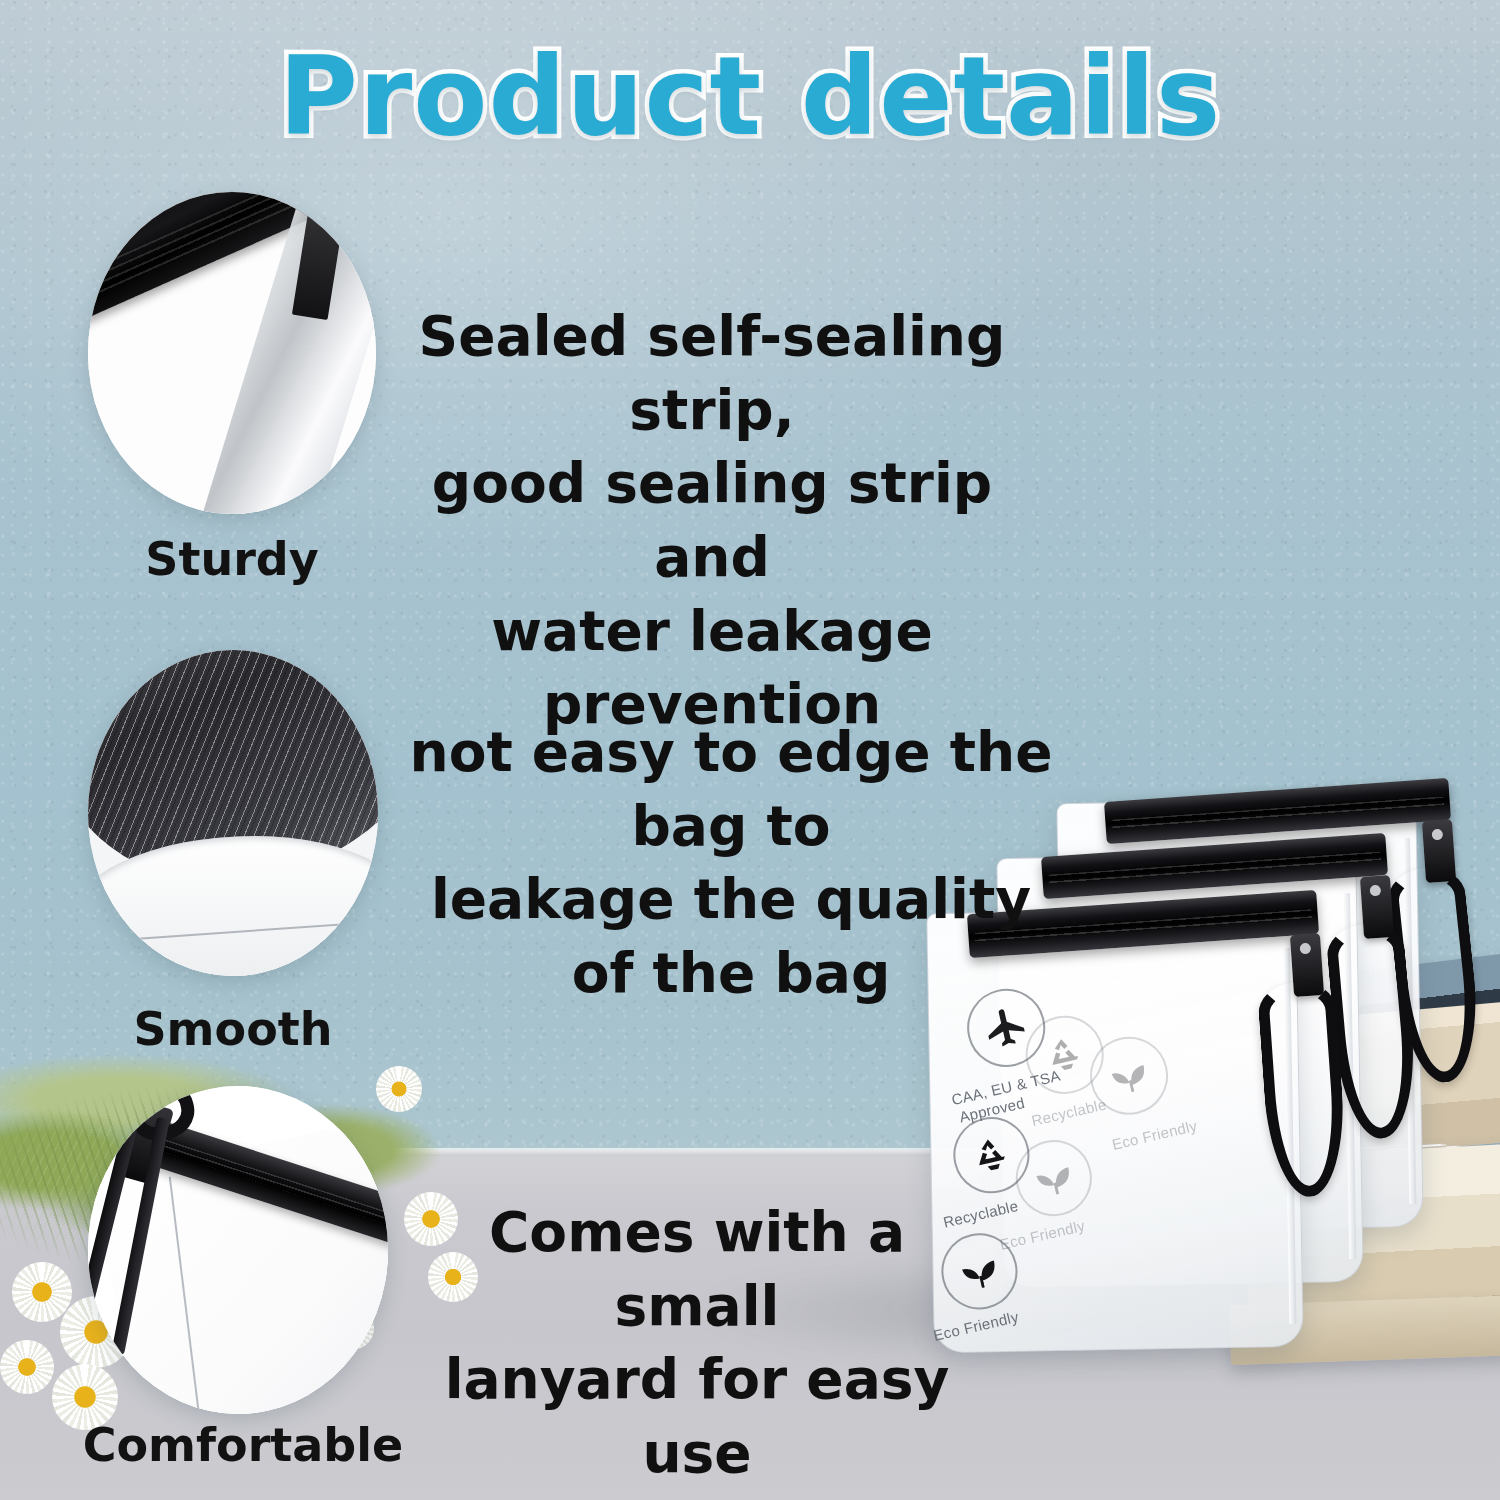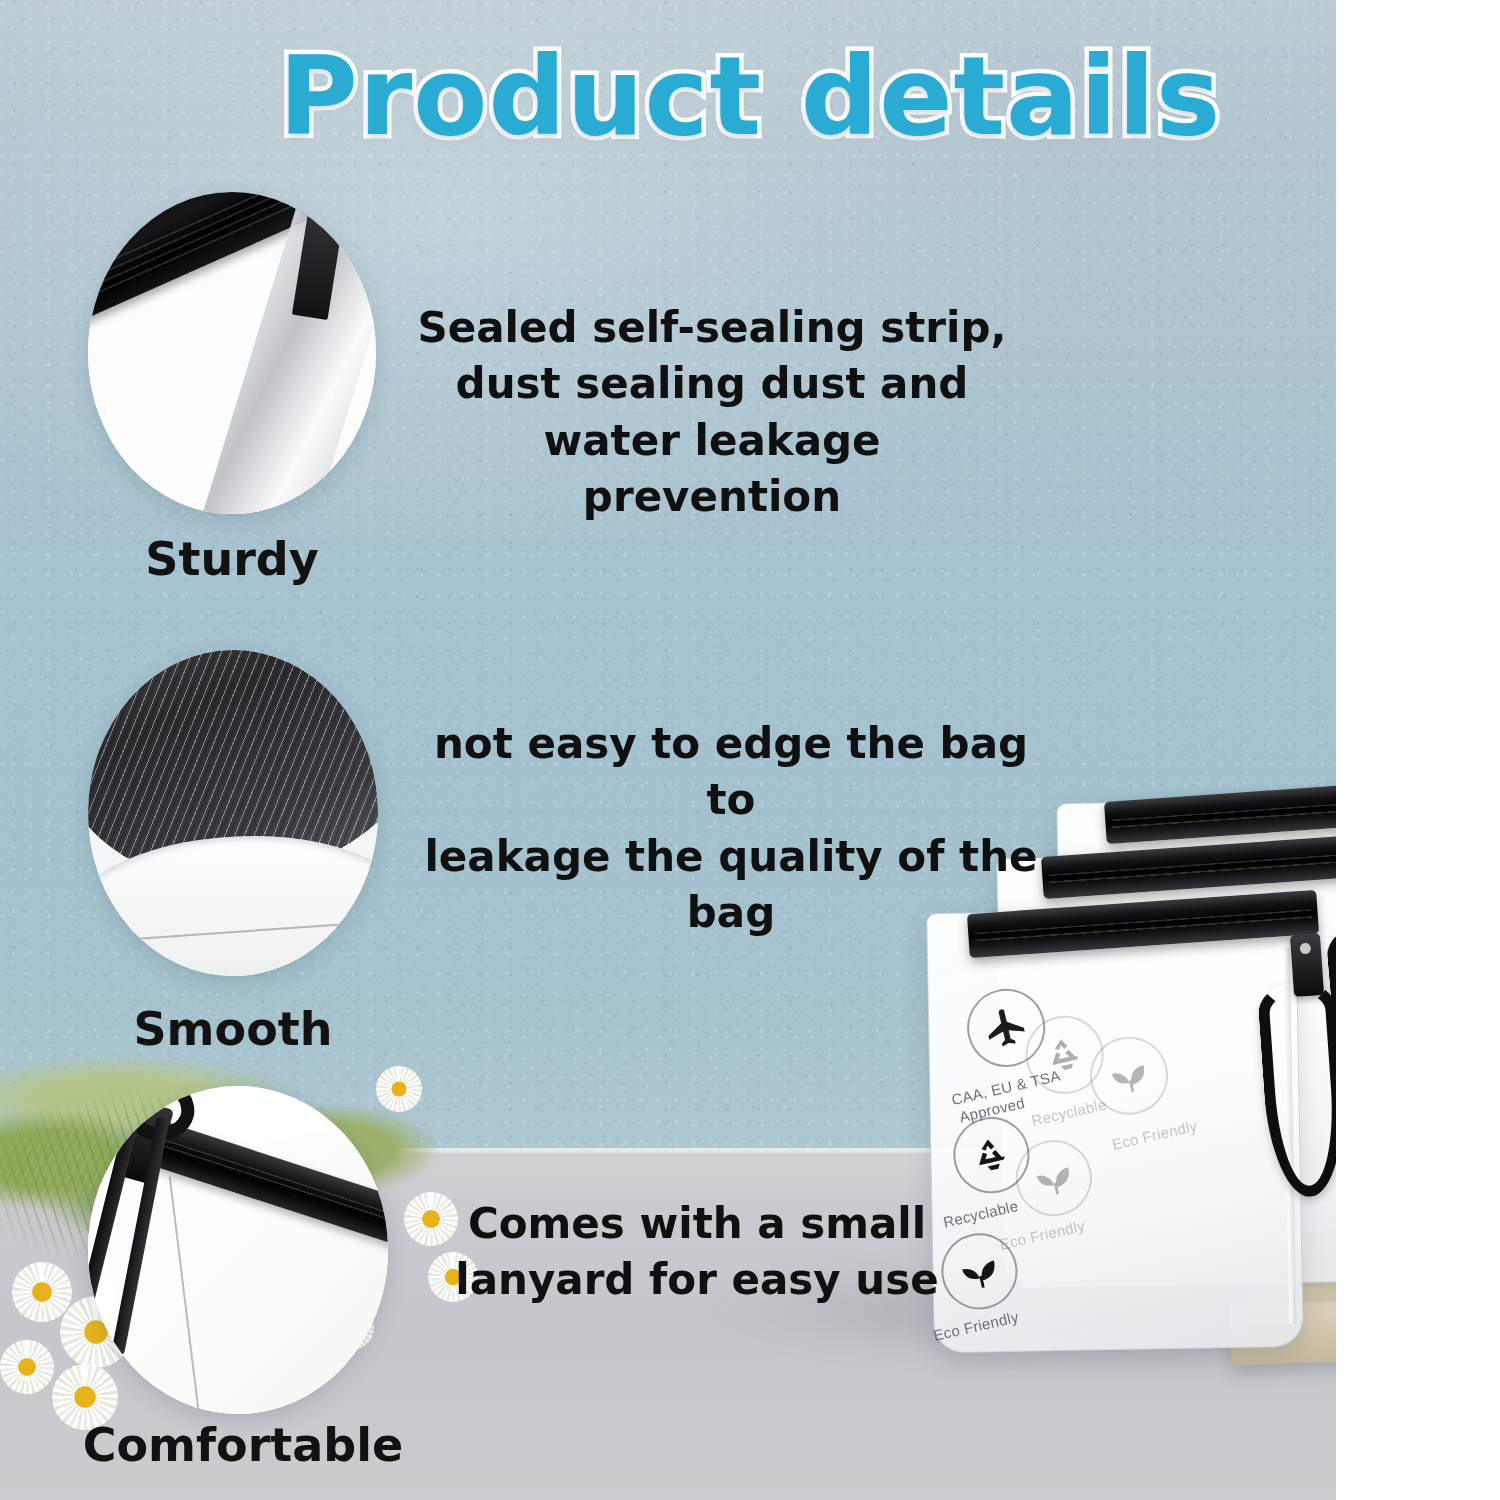--- a/index.html
+++ b/index.html
@@ -7,21 +7,21 @@
 
   html, body {
     width: 1500px;
     height: 1500px;
     overflow: hidden;
     font-family: "Liberation Sans", sans-serif;
   }
 
   #stage {
     position: relative;
-    width: 1336px;
+    width: 1500px;
     height: 1500px;
     overflow: hidden;
     background: #a9c3ce;
   }
 
   
   .wall {
     position: absolute;
     left: 0; top: 0; width: 1500px; height: 1170px;
     background:
@@ -98,21 +98,21 @@
     text-align: center;
     font-size: 46px;
     font-weight: 700;
     color: #121212;
     font-family: "DejaVu Sans", sans-serif;
     white-space: nowrap;
   }
   .blurb {
     position: absolute;
     text-align: center;
-    font-size: 42px;
+    font-size: 55px;
     line-height: 1.34;
     font-weight: 700;
     color: #101010;
     font-family: "DejaVu Sans", sans-serif;
   }
   .blurb span { display: block; }
 
   
   .c1-bg { position:absolute; inset:0; background:#fdfdfd; }
   .c1-strip {
@@ -494,21 +494,21 @@
   <div class="feature">
     <div class="circle" style="left:88px; top:192px; width:288px; height:322px;">
       <div class="c1-bg"></div>
       <div class="c1-strip"></div>
       <div class="c1-film"></div>
       <div class="c1-tip"></div>
     </div>
     <div class="caption" style="left:88px; top:532px; width:288px;">Sturdy</div>
     <div class="blurb" style="left:412px; top:300px; width:600px;">
       <span>Sealed self-sealing strip,</span>
-      <span>dust sealing dust and</span>
+      <span>good sealing strip and</span>
       <span>water leakage prevention</span>
     </div>
   </div>
 
   <div class="feature">
     <div class="circle" style="left:88px; top:650px; width:290px; height:326px;">
       <div class="c2-bg"></div>
       <div class="c2-edge"></div>
       <div class="c2-hair"></div>
       <div class="c2-white"></div>

